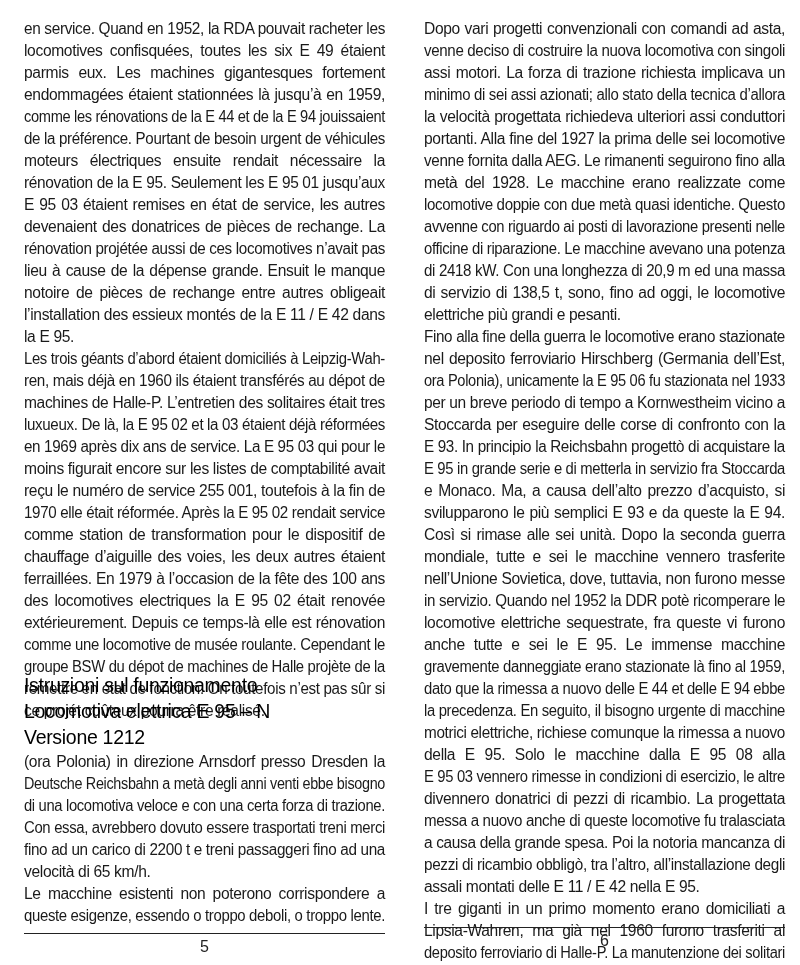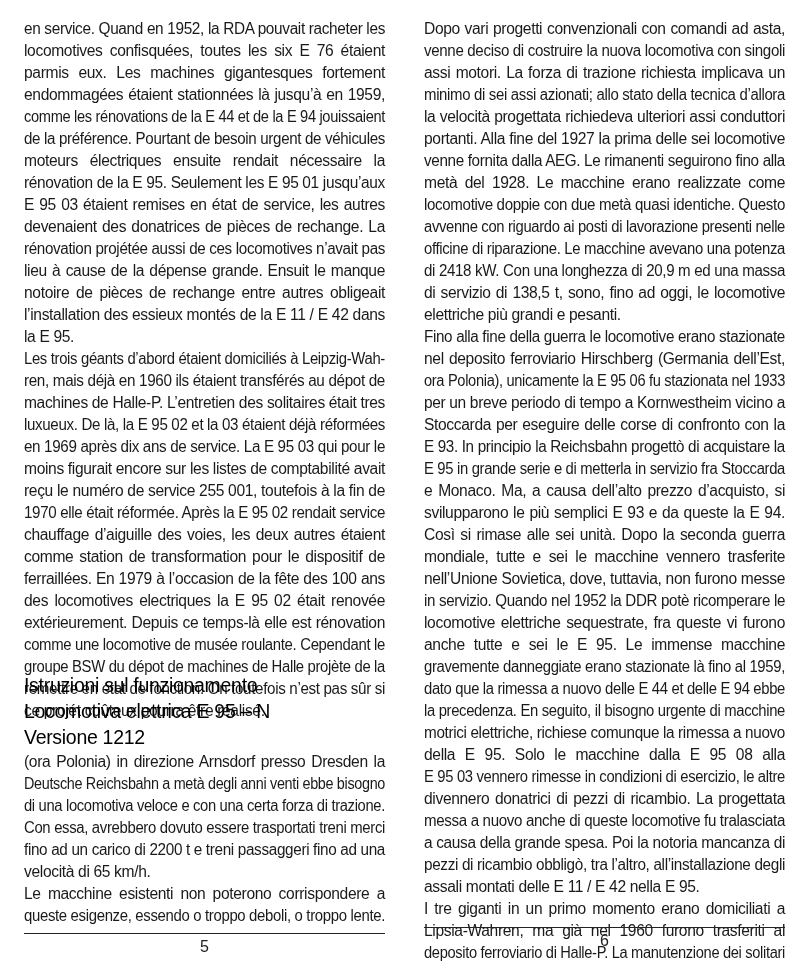--- a/index.html
+++ b/index.html
@@ -18,21 +18,21 @@
   .rule { position: absolute; left: 0; width: 361px; height: 0; border-top: 1.5px solid #222; }
   .pnum { position: absolute; width: 361px; text-align: center; font-size: 16px; color: #222; }
 </style>
 </head>
 <body>
 
 <div class="page left">
   <div class="col" style="top:18px;">
     <div>
       <span class="line" style="width: 365.984px; transform: scaleX(0.986381);">en service. Quand en 1952, la RDA pouvait racheter les</span>
-      <span class="line">locomotives confisquées, toutes les six E 76 étaient</span>
+      <span class="line">locomotives confisquées, toutes les six E 49 étaient</span>
       <span class="line">parmis eux. Les machines gigantesques fortement</span>
       <span class="line">endommagées étaient stationnées là jusqu’à en 1959,</span>
       <span class="line" style="width: 384.516px; transform: scaleX(0.938844);">comme les rénovations de la E 44 et de la E 94 jouissaient</span>
       <span class="line" style="width: 372.25px; transform: scaleX(0.969778);">de la préférence. Pourtant de besoin urgent de véhicules</span>
       <span class="line">moteurs électriques ensuite rendait nécessaire la</span>
       <span class="line" style="width: 364.281px; transform: scaleX(0.990993);">rénovation de la E 95. Seulement les E 95 01 jusqu’aux</span>
       <span class="line">E 95 03 étaient remises en état de service, les autres</span>
       <span class="line">devenaient des donatrices de pièces de rechange. La</span>
       <span class="line" style="width: 370.469px; transform: scaleX(0.974441);">rénovation projétée aussi de ces locomotives n’avait pas</span>
       <span class="line">lieu à cause de la dépense grande. Ensuit le manque</span>
@@ -42,22 +42,22 @@
     </div>
     <div>
       <span class="line" style="width: 378.719px; transform: scaleX(0.953214);">Les trois géants d’abord étaient domiciliés à Leipzig-Wah-</span>
       <span class="line" style="width: 369.281px; transform: scaleX(0.977575);">ren, mais déjà en 1960 ils étaient transférés au dépot de</span>
       <span class="line" style="width: 361.672px; transform: scaleX(0.998142);">machines de Halle-P. L’entretien des solitaires était tres</span>
       <span class="line" style="width: 372.391px; transform: scaleX(0.969412);">luxueux. De là, la E 95 02 et la 03 étaient déjà réformées</span>
       <span class="line" style="width: 370.516px; transform: scaleX(0.974318);">en 1969 après dix ans de service. La E 95 03 qui pour le</span>
       <span class="line" style="width: 361.062px; transform: scaleX(0.999827);">moins figurait encore sur les listes de comptabilité avait</span>
       <span class="line">reçu le numéro de service 255 001, toutefois à la fin de</span>
       <span class="line" style="width: 372.375px; transform: scaleX(0.969453);">1970 elle était réformée. Après la E 95 02 rendait service</span>
+      <span class="line">comme station de transformation pour le dispositif de</span>
       <span class="line">chauffage d’aiguille des voies, les deux autres étaient</span>
-      <span class="line">comme station de transformation pour le dispositif de</span>
       <span class="line">ferraillées. En 1979 à l’occasion de la fête des 100 ans</span>
       <span class="line">des locomotives electriques la E 95 02 était renovée</span>
       <span class="line">extérieurement. Depuis ce temps-là elle est rénovation</span>
       <span class="line" style="width: 377.078px; transform: scaleX(0.957361);">comme une locomotive de musée roulante. Cependant le</span>
       <span class="line" style="width: 379px; transform: scaleX(0.952507);">groupe BSW du dépot de machines de Halle projète de la</span>
       <span class="line" style="width: 371.141px; transform: scaleX(0.972677);">remettre en état de fonction. On toutefois n’est pas sûr si</span>
       <span class="line last">ce projét coûteux pourra être réalisé.</span>
     </div>
   </div>
 

